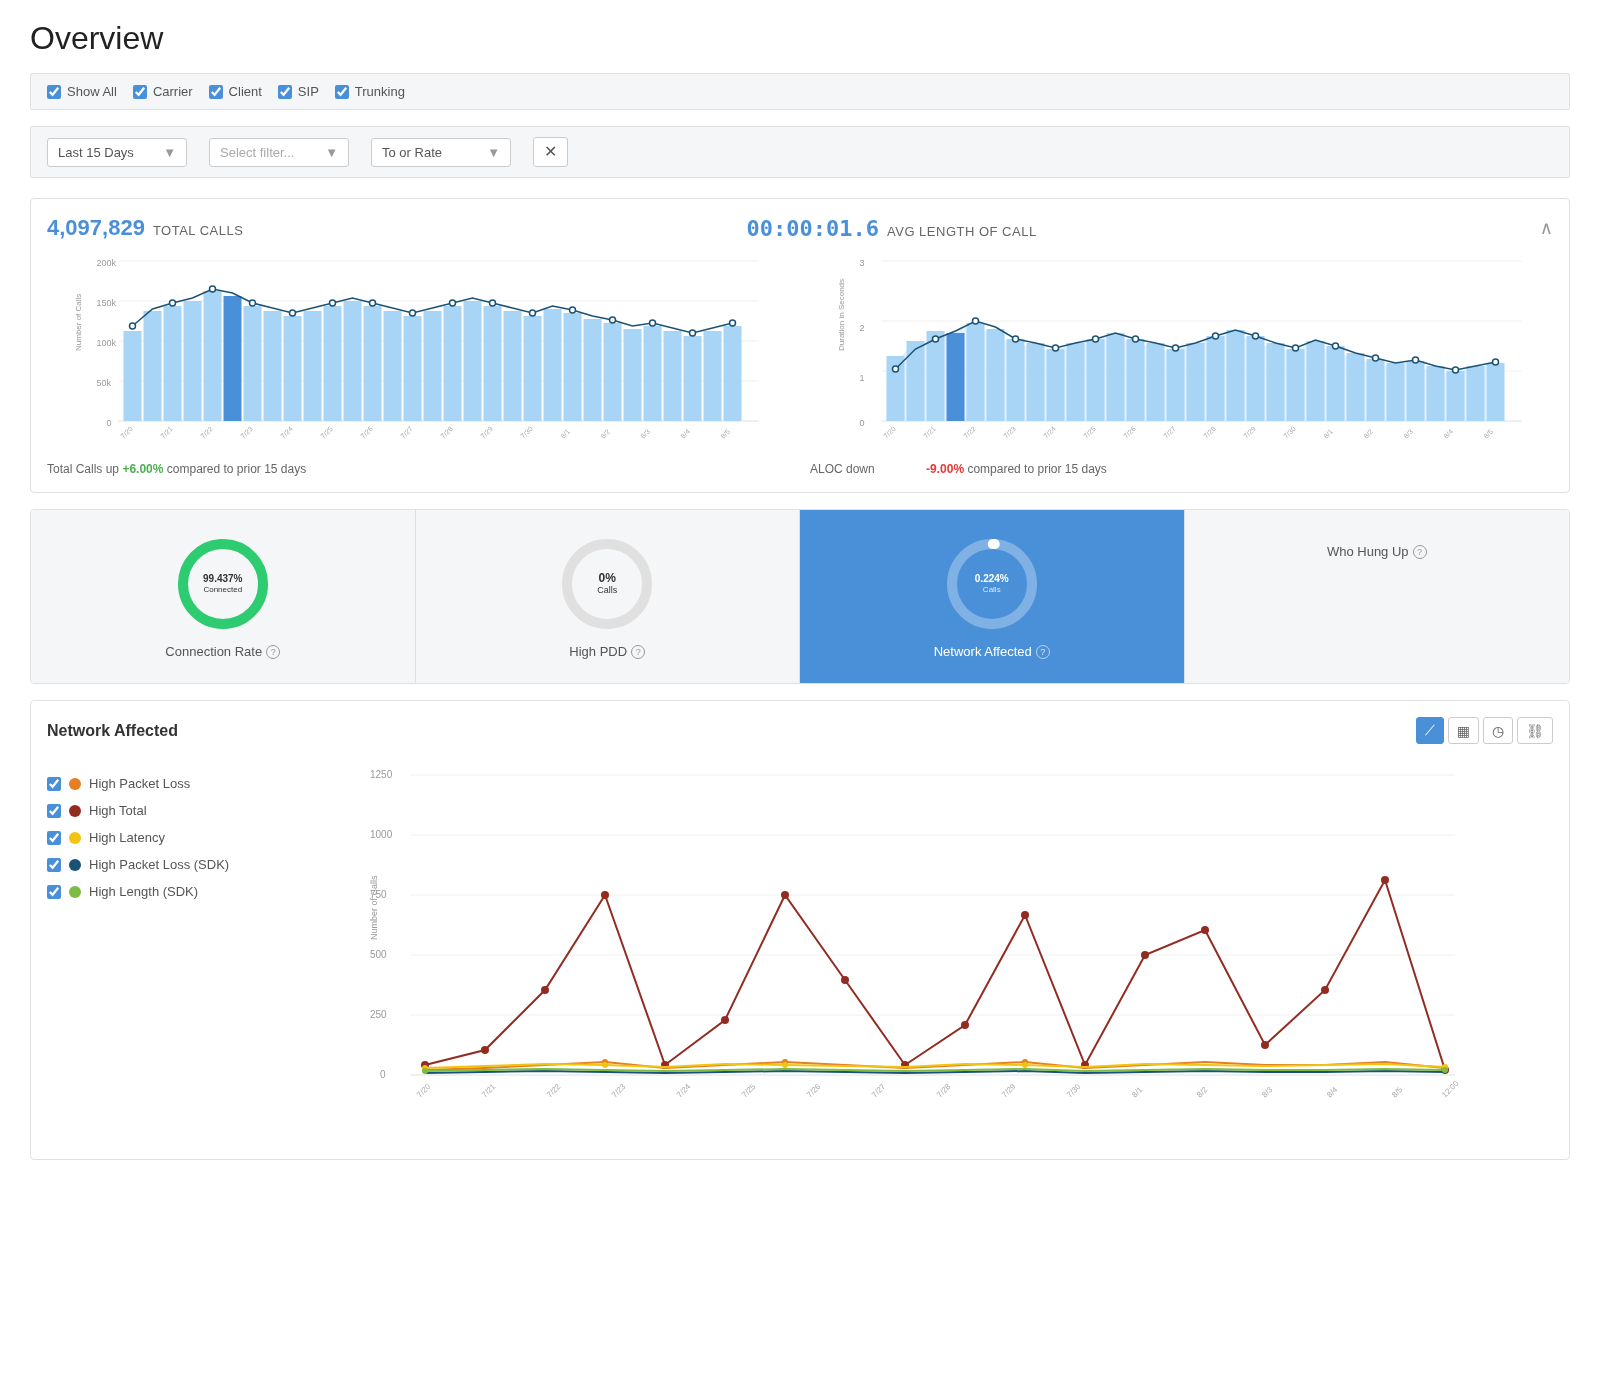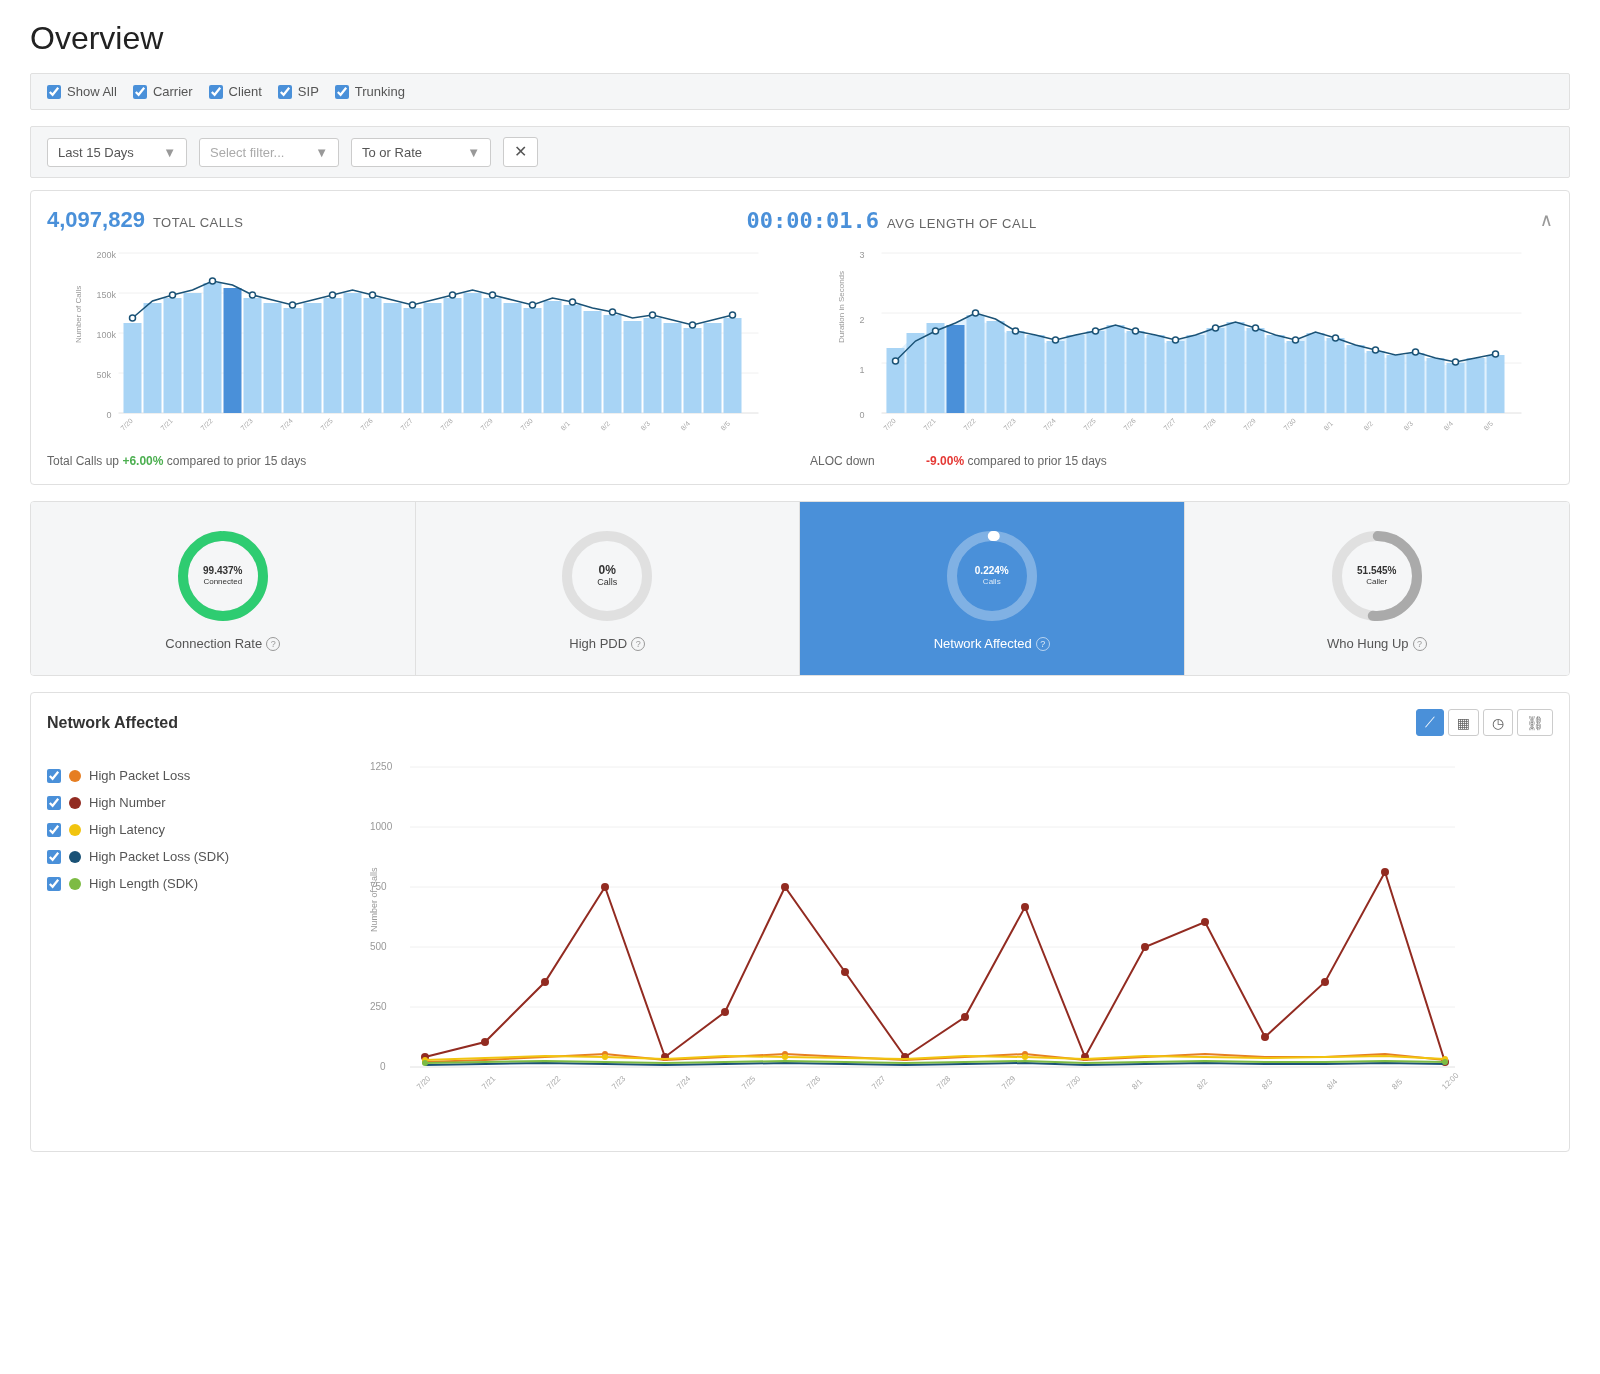--- a/index.html
+++ b/index.html
@@ -9,21 +9,21 @@
     
     h1 { font-size: 32px; font-weight: 300; color: #222; margin-bottom: 16px; }
     
     
     .filter-bar { background: #f5f6f7; border: 1px solid #e0e0e0; padding: 10px 16px; display: flex; align-items: center; gap: 16px; margin-bottom: 16px; border-radius: 2px; }
     .checkbox-item { display: flex; align-items: center; gap: 6px; cursor: pointer; }
     .checkbox-item input[type=checkbox] { accent-color: #4a90d9; width: 14px; height: 14px; }
     .checkbox-item label { font-size: 13px; color: #555; cursor: pointer; }
     
     
-    .dropdowns-row { display: flex; align-items: center; gap: 12px; margin-bottom: 12px; background: #f5f6f7; border: 1px solid #e0e0e0; padding: 10px 16px; border-radius: 2px; }
+    .dropdowns-row { display: flex; align-items: center; gap: 22px; margin-bottom: 20px; background: #f5f6f7; border: 1px solid #e0e0e0; padding: 10px 16px; border-radius: 2px; }
     .dropdown-select { display: flex; align-items: center; border: 1px solid #ccc; background: #fff; padding: 6px 10px; border-radius: 3px; cursor: pointer; min-width: 140px; justify-content: space-between; font-size: 13px; color: #555; }
     .dropdown-select.wide { min-width: 420px; flex: 1; }
     .dropdown-select .chevron { margin-left: 8px; color: #999; }
     .clear-btn { border: 1px solid #ccc; background: #fff; padding: 6px 10px; border-radius: 3px; cursor: pointer; color: #555; font-size: 16px; line-height: 1; }
     
     
     .charts-panel { background: #fff; border: 1px solid #e0e0e0; border-radius: 4px; padding: 16px; margin-bottom: 16px; }
     .charts-header { display: flex; justify-content: space-between; align-items: center; margin-bottom: 10px; }
     .stat-label { display: flex; align-items: baseline; gap: 8px; }
     .stat-number { font-size: 22px; font-weight: 700; color: #4a90d9; }
@@ -358,30 +358,20 @@
           <div class="donut-sublabel" style="font-size:8px; color:rgba(255,255,255,0.8);">Calls</div>
         </div>
       </div>
       <div class="stat-card-label">
         Network Affected <span class="info-icon" style="border-color:rgba(255,255,255,0.6); color:rgba(255,255,255,0.8);">?</span>
       </div>
       <div class="active-arrow"></div>
     </div>
 
     <div class="stat-card">
-      <div class="donut-container">
-        <svg viewBox="0 0 100 100" width="100" height="100">
-          <circle cx="50" cy="50" r="40" fill="none" stroke="#e0e0e0" stroke-width="10"></circle>
-          <circle cx="50" cy="50" r="40" fill="none" stroke="#aaa" stroke-width="10" stroke-dasharray="129 122" stroke-dashoffset="62" stroke-linecap="round"></circle>
-        </svg>
-        <div class="donut-label">
-          <div style="font-size:10px; font-weight:700;">51.545%</div>
-          <div class="donut-sublabel" style="font-size:8px;">Caller</div>
-        </div>
-      </div>
       <div class="stat-card-label">
         Who Hung Up <span class="info-icon">?</span>
       </div>
     </div>
   </div>
 
   <div class="network-panel">
     <div class="network-header">
       <span class="network-title">Network Affected</span>
       <div class="chart-tools">
@@ -395,21 +385,21 @@
 
       <div class="legend-panel">
         <div class="legend-item">
           <input type="checkbox" checked="" style="">
           <span class="legend-dot" style="background:#e67e22;"></span>
           <span class="legend-label">High Packet Loss</span>
         </div>
         <div class="legend-item">
           <input type="checkbox" checked="" style="">
           <span class="legend-dot" style="background:#922b21;"></span>
-          <span class="legend-label">High Number</span>
+          <span class="legend-label">High Total</span>
         </div>
         <div class="legend-item">
           <input type="checkbox" checked="" style="">
           <span class="legend-dot" style="background:#f1c40f;"></span>
           <span class="legend-label">High Latency</span>
         </div>
         <div class="legend-item">
           <input type="checkbox" checked="" style="">
           <span class="legend-dot" style="background:#1a5276;"></span>
           <span class="legend-label">High Packet Loss (SDK)</span>

